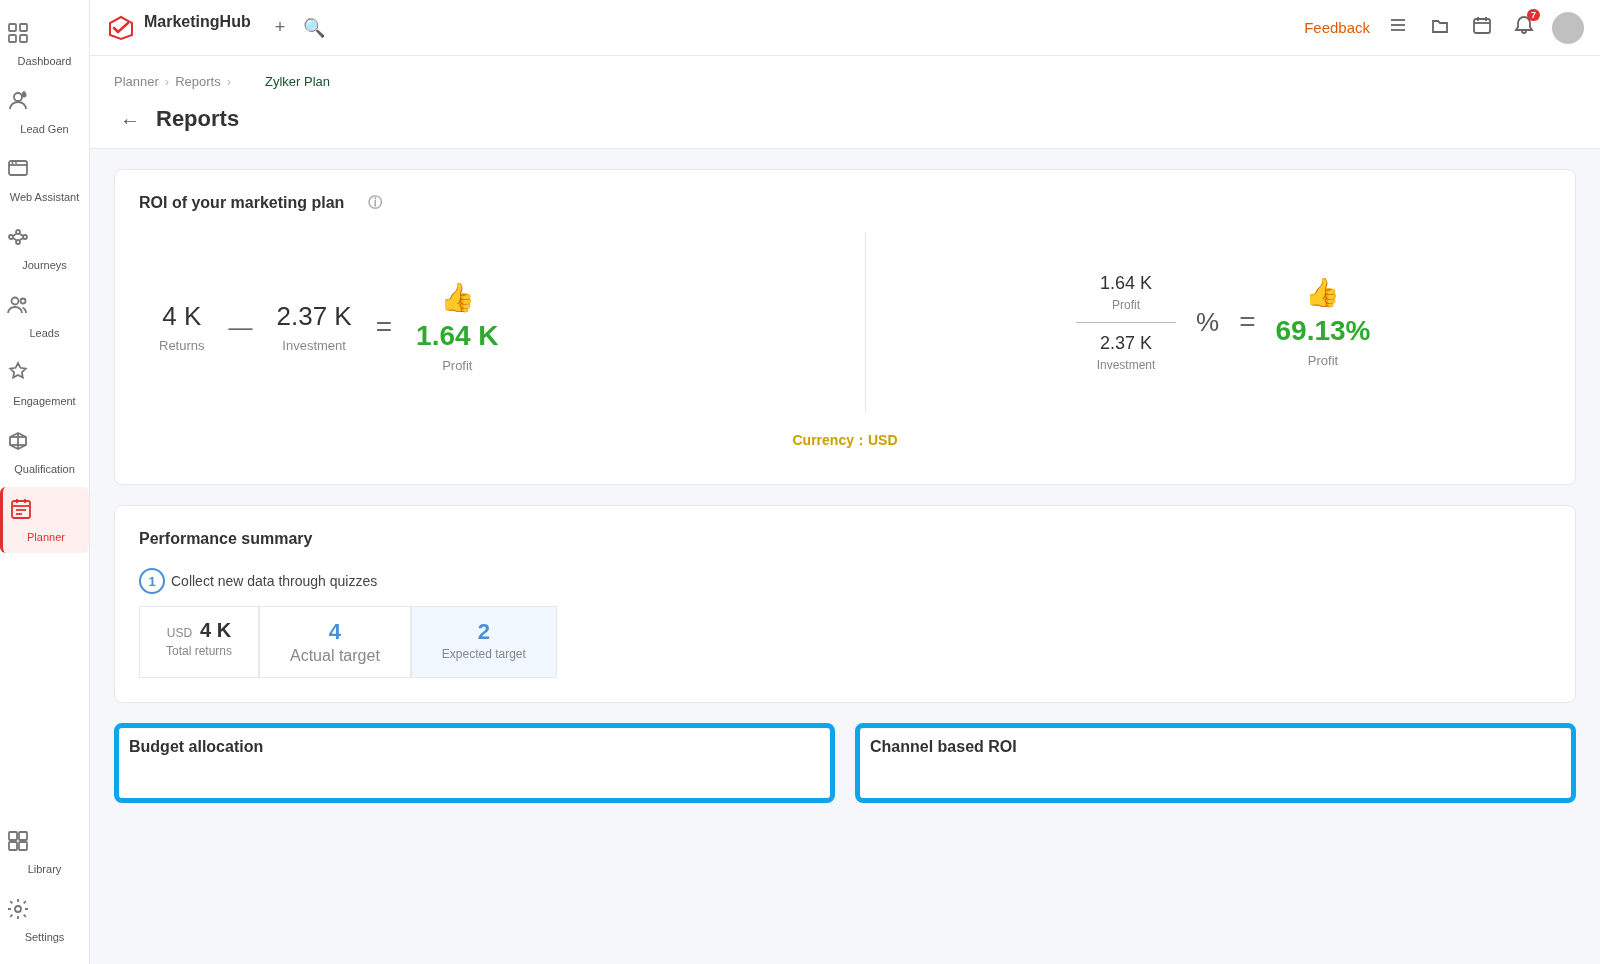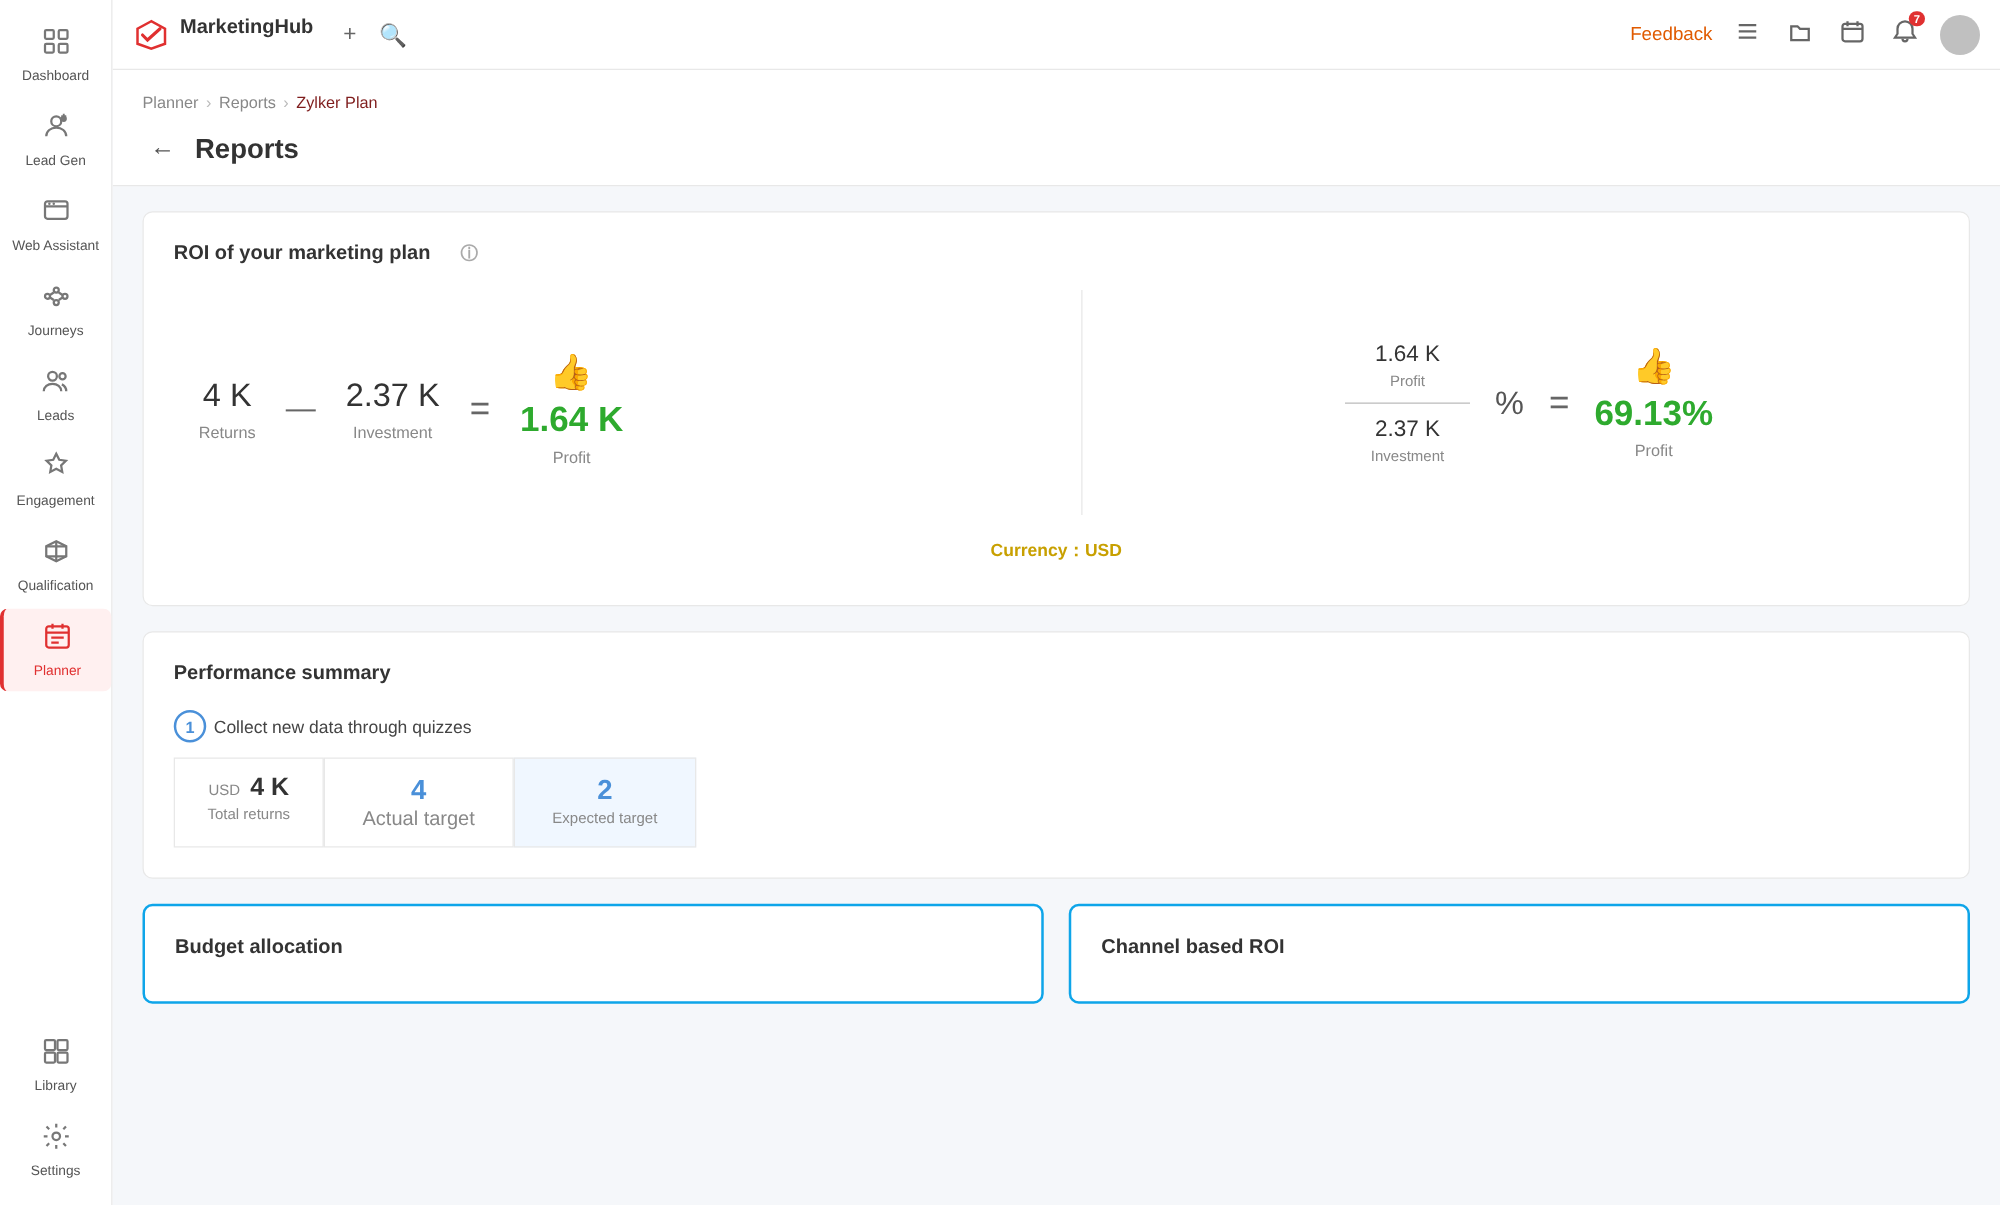--- a/index.html
+++ b/index.html
@@ -13,21 +13,20 @@
       display: flex;
       flex-direction: column;
       align-items: center;
       padding: 10px 0;
       gap: 0;
       flex-shrink: 0;
     }
     .sidebar-item {
       display: flex;
       flex-direction: column;
-      align-items: center;
       padding: 10px 6px;
       cursor: pointer;
       width: 100%;
       gap: 4px;
       border-radius: 6px;
       margin: 1px 4px;
     }
     .sidebar-item.active {
       background: #fff0f0;
       border-left: 3px solid #e03030;
@@ -144,21 +143,21 @@
     .breadcrumb {
       display: flex;
       align-items: center;
       gap: 6px;
       font-size: 13px;
       color: #888;
       padding: 10px 0 8px 0;
     }
     .breadcrumb-sep { color: #bbb; }
     .breadcrumb-link { color: #888; cursor: pointer; }
-    .breadcrumb-current { color: #7f1d1d; }
+    .breadcrumb-current { color: #14532d; margin-left: 28px; }
 
     .page-title-row {
       display: flex;
       align-items: center;
       gap: 10px;
       padding: 8px 0 16px 0;
     }
     .back-btn {
       background: none;
       border: none;
@@ -344,22 +343,22 @@
 
     
     .bottom-row {
       display: flex;
       gap: 20px;
     }
     .bottom-card {
       flex: 1;
       background: #fff;
       border-radius: 8px;
-      border: 2px solid #0ea5e9;
-      padding: 24px;
+      border: 5px solid #0ea5e9;
+      padding: 10px;
       min-height: 80px;
     }
     .bottom-card-title {
       font-size: 16px;
       font-weight: 600;
       color: #333;
     }
   </style>
 </head>
 <body>

